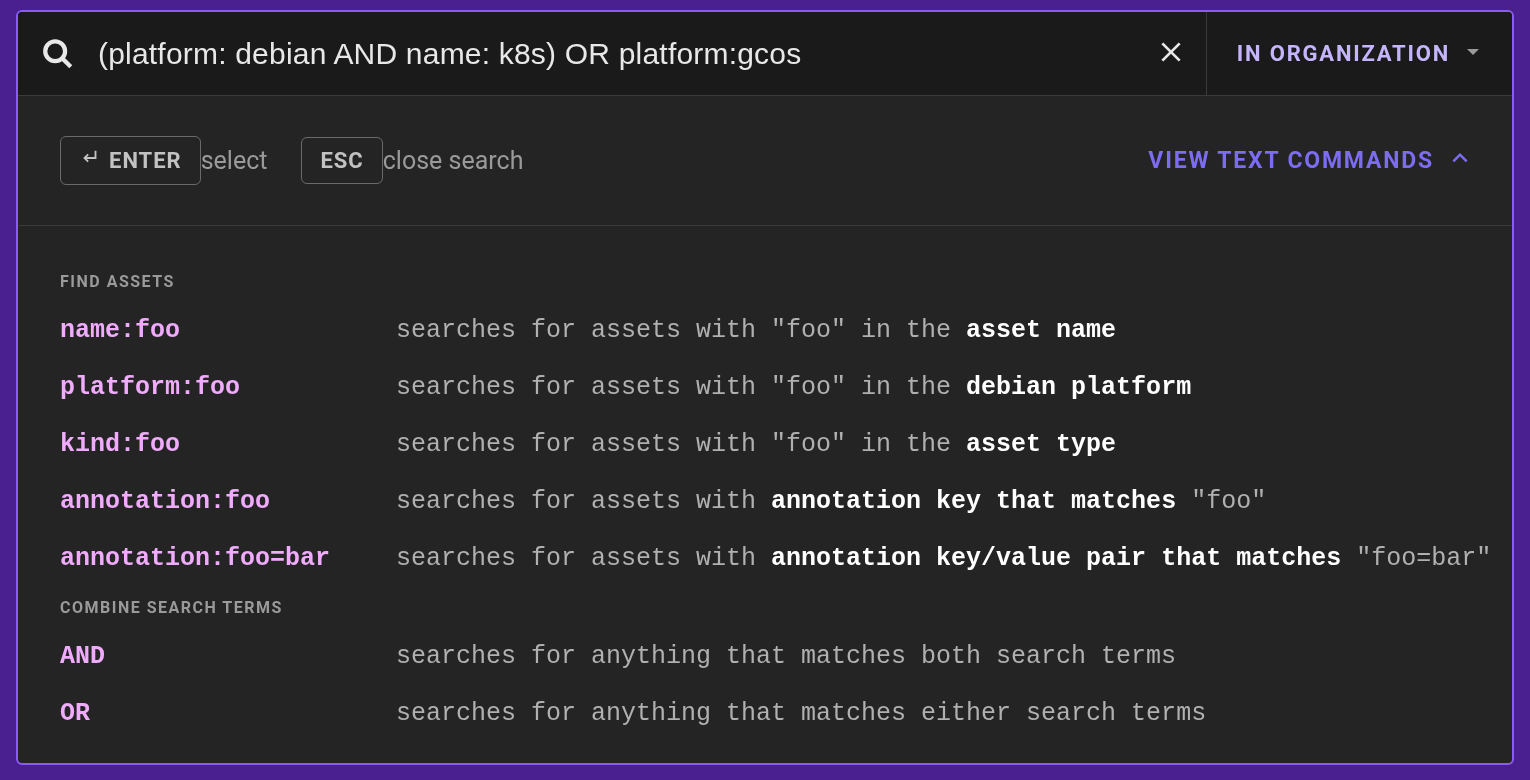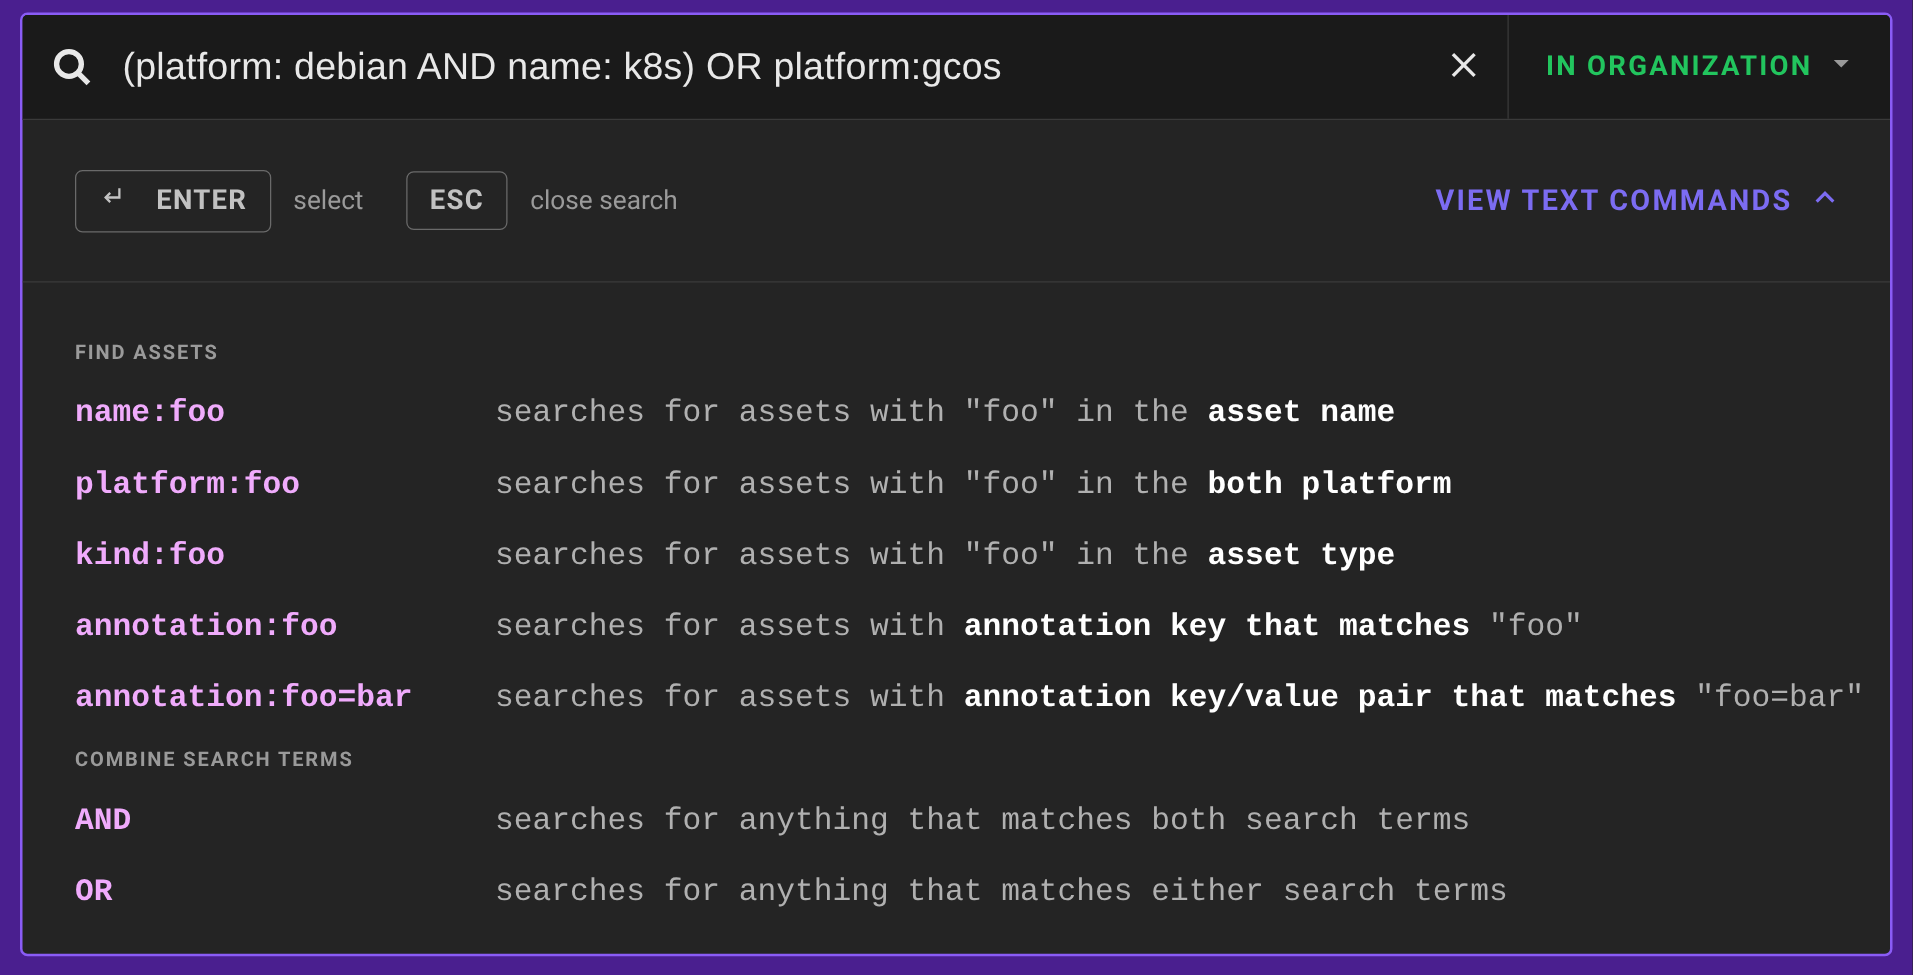--- a/index.html
+++ b/index.html
@@ -54,21 +54,21 @@
     justify-content:center;
     cursor:pointer;
   }
   .clear-btn svg { width: 26px; height: 26px; stroke: #e8e8e8; stroke-width: 2.5; }
   .scope-dropdown {
     border-left: 1px solid #3a3a3a;
     height: 100%;
     display: flex;
     align-items: center;
     padding: 0 30px 0 30px;
-    color: #22c55e;
+    color: #c4b5fd;
     font-size: 22px;
     font-weight: 700;
     letter-spacing: 1.8px;
     cursor: pointer;
     gap: 14px;
     justify-content: space-between;
   }
   .scope-dropdown svg { width: 18px; height: 18px; fill: #9a9a9a; }
 
   .hint-row {
@@ -81,27 +81,26 @@
   .key-badge {
     border: 1px solid #6a6a6a;
     border-radius: 6px;
     padding: 10px 18px;
     color: #c2c2c2;
     font-size: 22px;
     font-weight: 700;
     letter-spacing: 1px;
     display:flex;
     align-items:center;
-    gap:24px;
+    gap:8px;
   }
   .key-badge svg { width: 22px; height: 22px; stroke: #c2c2c2; stroke-width: 2; fill:none; }
   .hint-text {
     color: #9a9a9a;
-    font-size: 21px;
-    margin-left: 18px;
+    font-size: 25px;
     margin-right: 34px;
   }
   .hint-spacer { flex:1; }
   .view-commands {
     color: #7c6cf2;
     font-size: 23px;
     font-weight: 700;
     letter-spacing: 1.8px;
     cursor: pointer;
     display:flex;
@@ -203,21 +202,21 @@
 
   <div class="commands-area" id="commands-area">
 
   <div class="section-title">FIND ASSETS</div>
       <div class="cmd-row">
         <div class="cmd-key">name:foo</div>
         <div class="cmd-desc">searches for assets with "foo" in the <b>asset name</b></div>
       </div>
       <div class="cmd-row">
         <div class="cmd-key">platform:foo</div>
-        <div class="cmd-desc">searches for assets with "foo" in the <b>both platform</b></div>
+        <div class="cmd-desc">searches for assets with "foo" in the <b>debian platform</b></div>
       </div>
       <div class="cmd-row">
         <div class="cmd-key">kind:foo</div>
         <div class="cmd-desc">searches for assets with "foo" in the <b>asset type</b></div>
       </div>
       <div class="cmd-row">
         <div class="cmd-key">annotation:foo</div>
         <div class="cmd-desc">searches for assets with <b>annotation key that matches</b> "foo"</div>
       </div>
       <div class="cmd-row">

